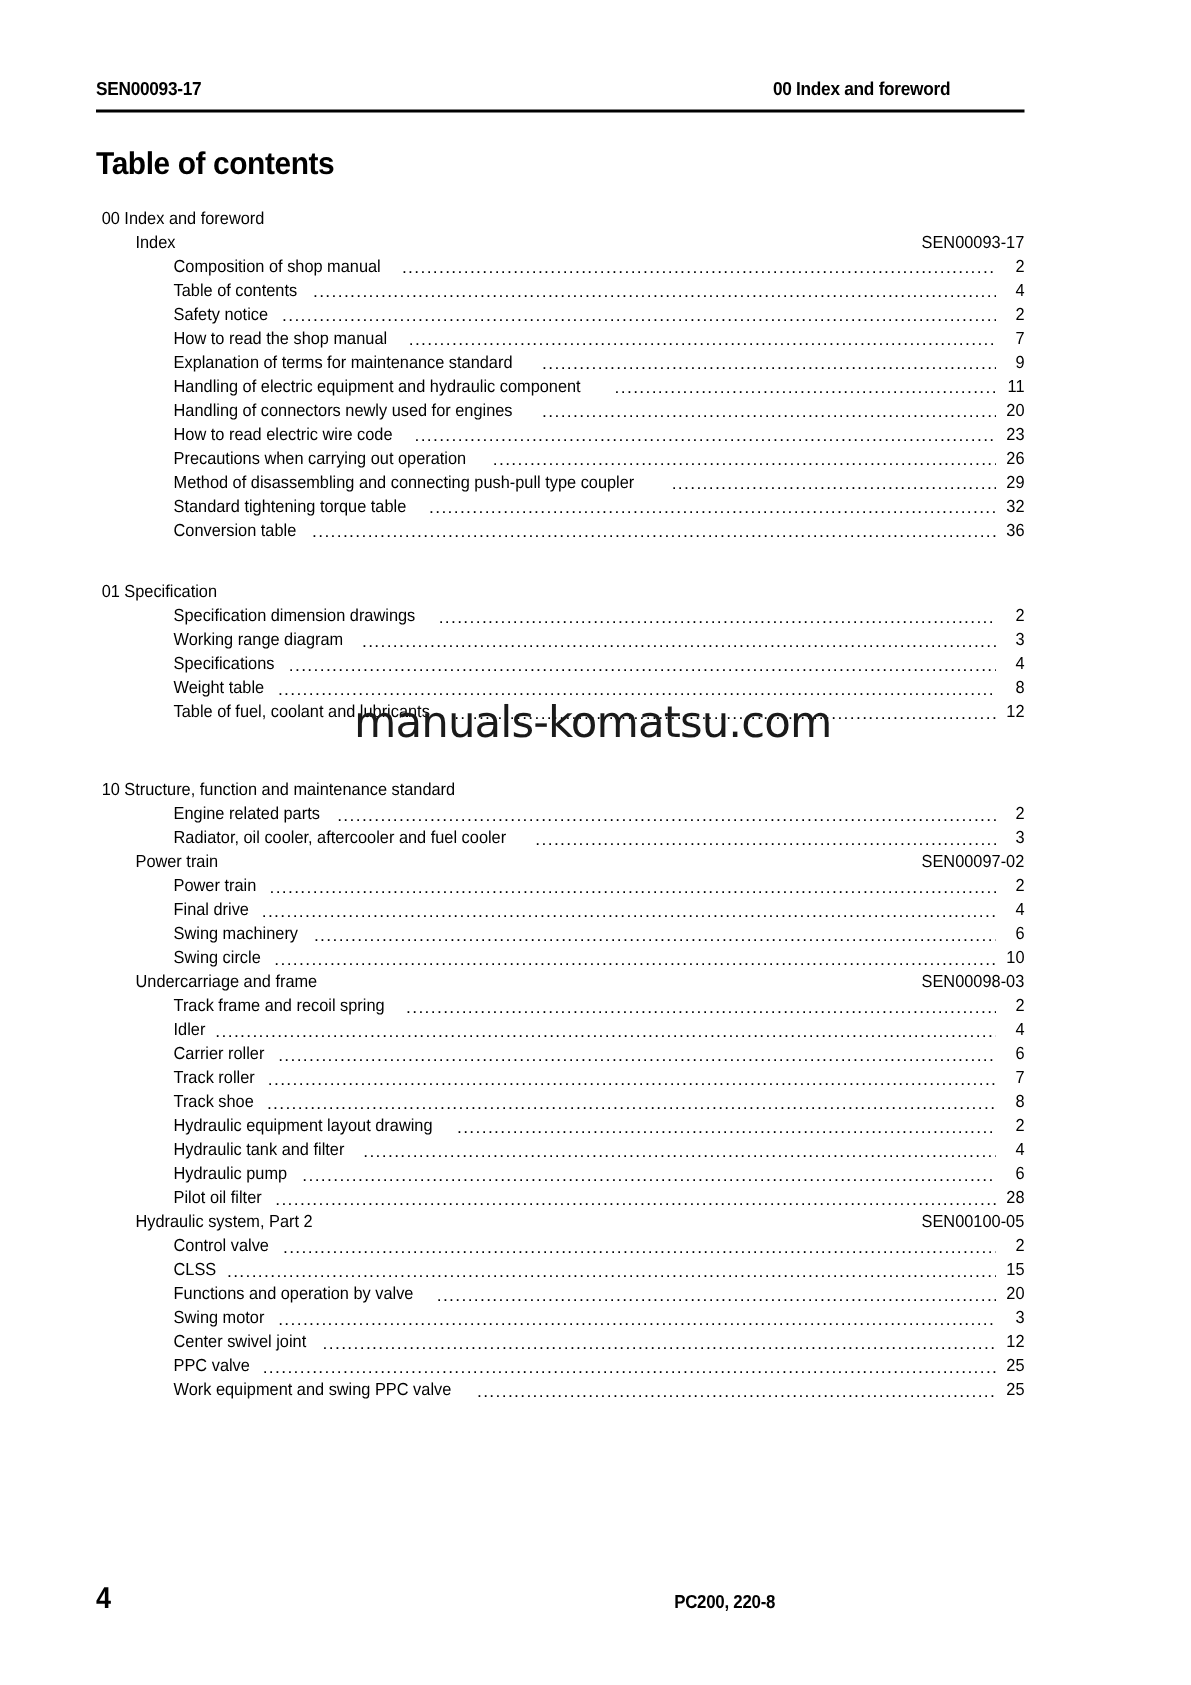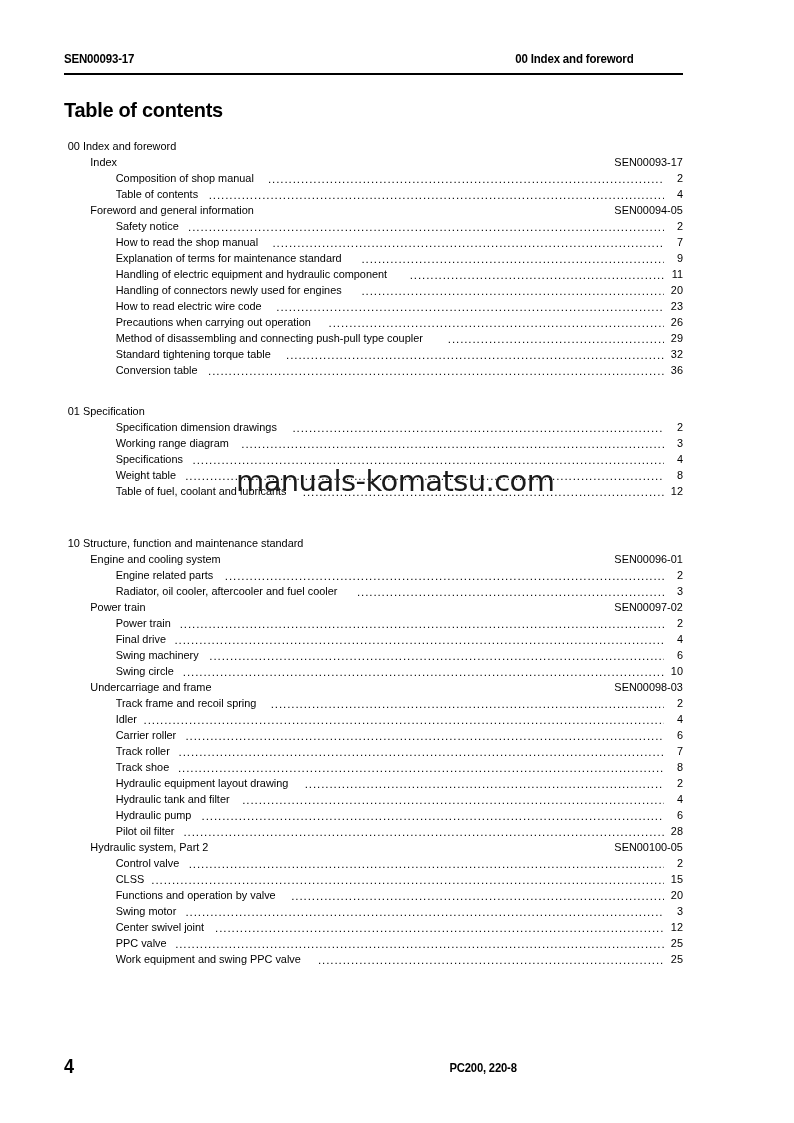--- a/index.html
+++ b/index.html
@@ -204,25 +204,20 @@
         <div class="row lvl-entry">
           <span class="label">Composition of shop manual</span>
           <span class="leader"></span>
           <span class="pageno">2</span>
         </div>
         <div class="row lvl-entry">
           <span class="label">Table of contents</span>
           <span class="leader"></span>
           <span class="pageno">4</span>
         </div>
-        <div class="row lvl-sub">
-          <span class="label">Foreword and general information</span>
-          <span class="gap"></span>
-          <span class="sencode">SEN00094-05</span>
-        </div>
         <div class="row lvl-entry">
           <span class="label">Safety notice</span>
           <span class="leader"></span>
           <span class="pageno">2</span>
         </div>
         <div class="row lvl-entry">
           <span class="label">How to read the shop manual</span>
           <span class="leader"></span>
           <span class="pageno">7</span>
         </div>
@@ -296,25 +291,20 @@
           <span class="label">Table of fuel, coolant and lubricants</span>
           <span class="leader"></span>
           <span class="pageno">12</span>
         </div>
       </div>
       <div class="toc-section">
         <div class="row lvl-section">
           <span class="label">10 Structure, function and maintenance standard</span>
           <span class="gap"></span>
         </div>
-        <div class="row lvl-sub">
-          <span class="label">Engine and cooling system</span>
-          <span class="gap"></span>
-          <span class="sencode">SEN00096-01</span>
-        </div>
         <div class="row lvl-entry">
           <span class="label">Engine related parts</span>
           <span class="leader"></span>
           <span class="pageno">2</span>
         </div>
         <div class="row lvl-entry">
           <span class="label">Radiator, oil cooler, aftercooler and fuel cooler</span>
           <span class="leader"></span>
           <span class="pageno">3</span>
         </div>

